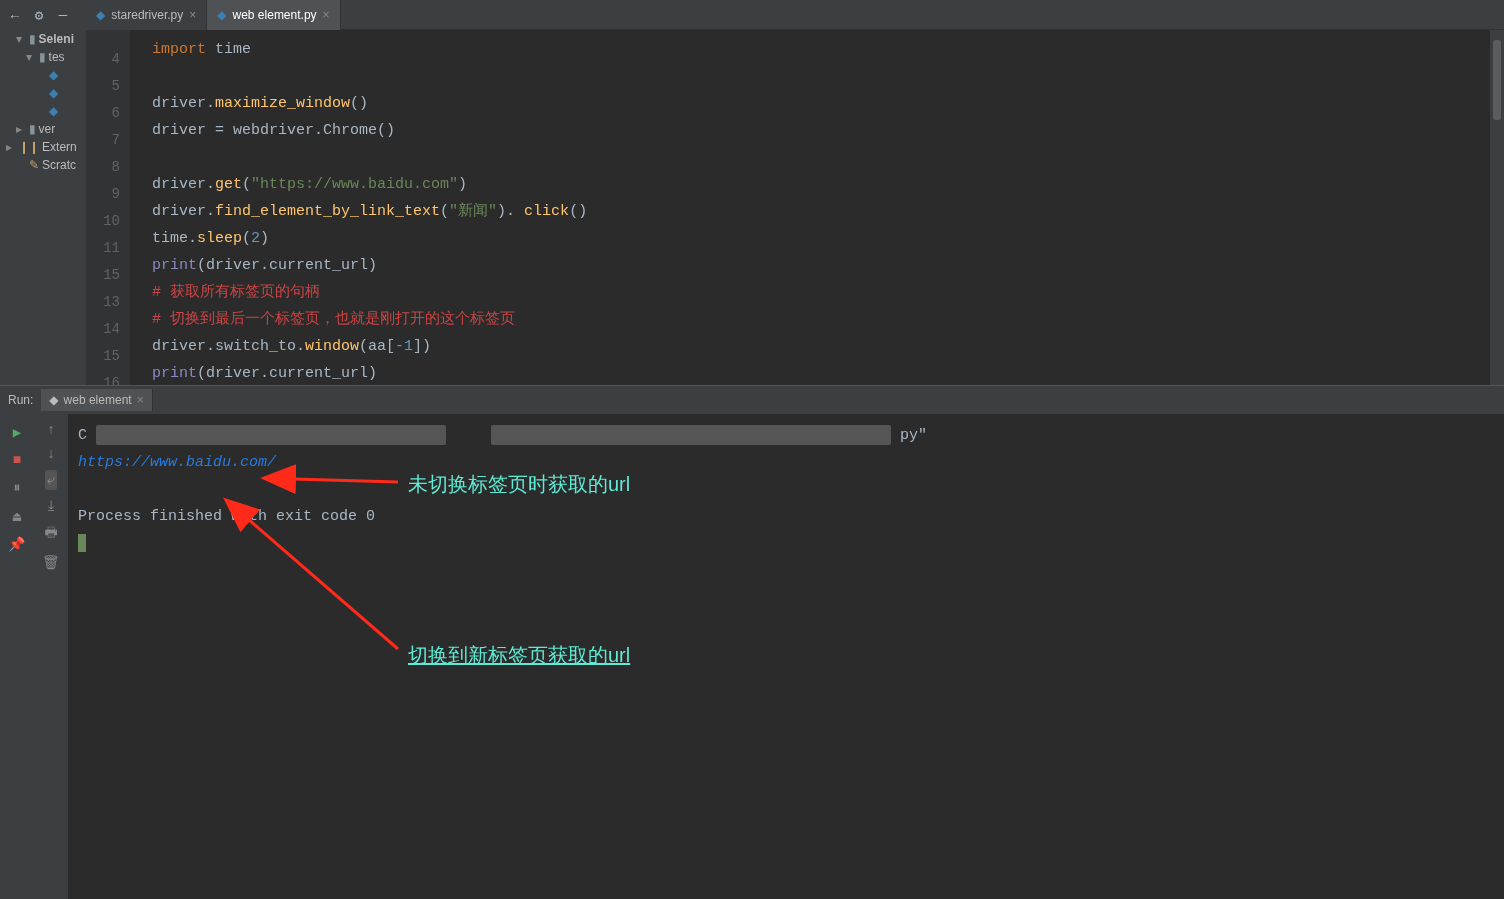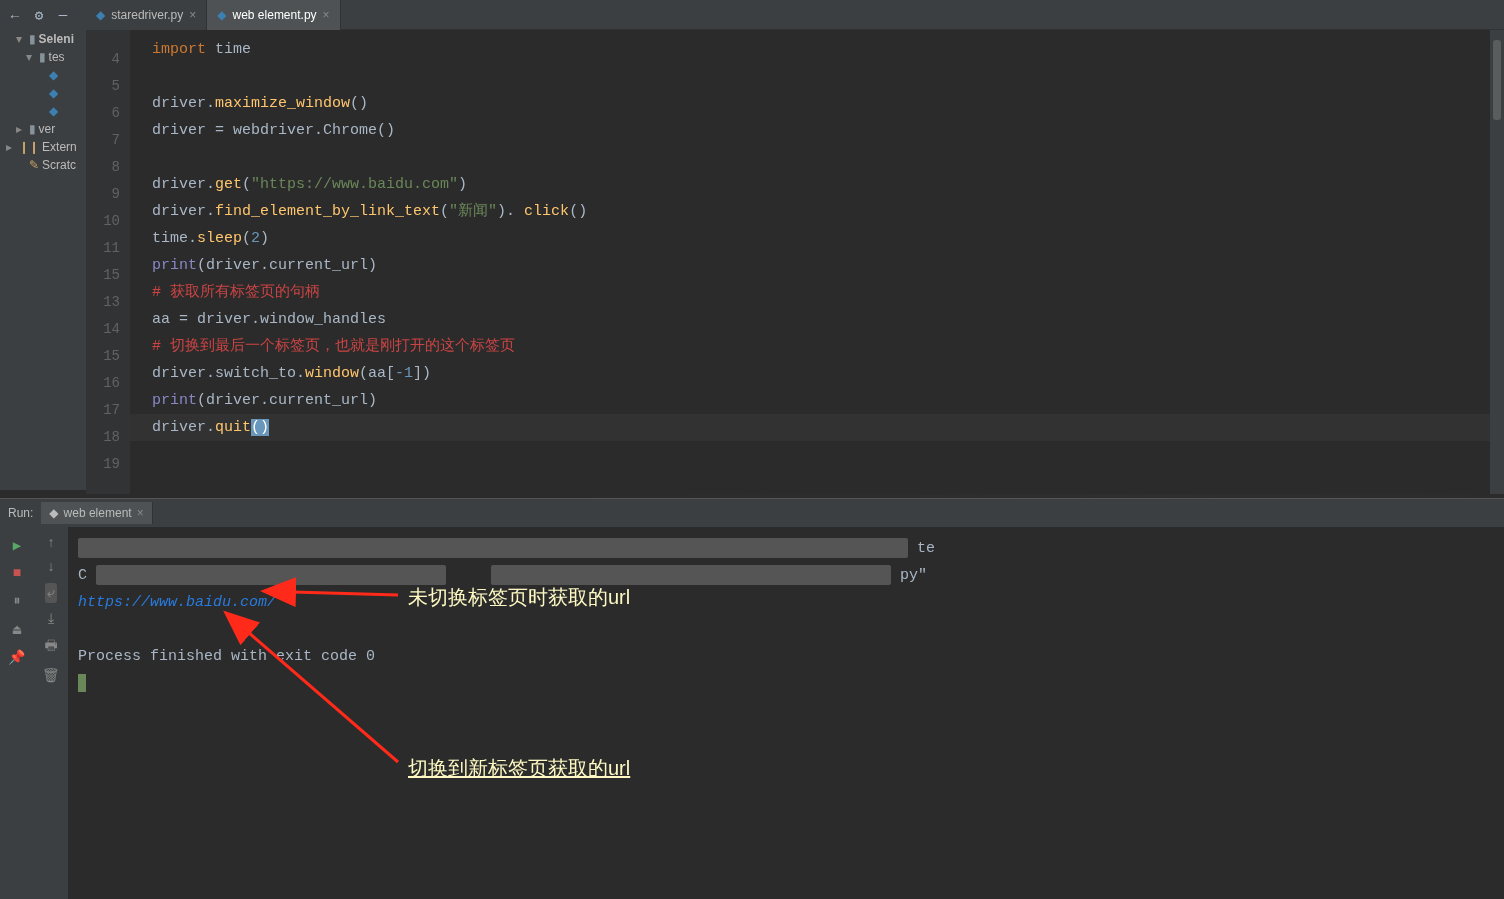--- a/index.html
+++ b/index.html
@@ -107,21 +107,21 @@
 .ident { color: #a9b7c6; }
 .caret { background: #6897bb; color:#fff; }
 .editor-scroll {
   position:absolute; right:0; top:0; bottom:0; width:14px; background:#3c3f41;
 }
 .editor-scroll .thumb { position:absolute; top:10px; width:8px; left:3px; height:80px; background:#5a5d5e; border-radius:3px; }
 
 
 .run-panel {
   position: absolute;
-  left: 0; right: 0; bottom: 0; height: 401px;
+  left: 0; right: 0; bottom: 0; height: 514px;
   background: #2b2b2b;
   border-top: 1px solid #555;
   margin-top: 17px;
 }
 .run-header {
   height: 28px;
   background: #3c3f41;
   display:flex; align-items:center;
   font-family: sans-serif;
   font-size: 12px;
@@ -162,21 +162,21 @@
   color:#a9b7c6;
   position:relative;
 }
 .console .link { color:#287bde; font-style:italic; }
 .console .censored { display:inline-block; height:20px; background:#555; border-radius:2px; vertical-align:middle; }
 .console-caret { display:inline-block; width:8px; height:18px; background:#6a8759; vertical-align:middle; }
 
 
 .annotation-text {
   position:absolute;
-  color:#fef9c3;
+  color:#5eead4;
   font-family: "Microsoft YaHei", sans-serif;
   font-size: 20px;
   font-weight: 500;
 }
 svg.arrows { position:absolute; top:0; left:0; pointer-events:none; }
 </style>
 </head>
 <body>
 
 <div class="bg-texture"></div>
@@ -266,21 +266,20 @@
       <div class="line"><span class="kw">import</span><span class="ident"> time</span></div>
       <div class="line">&nbsp;</div>
       <div class="line"><span class="ident">driver.</span><span class="fn">maximize_window</span><span class="ident">()</span></div>
       <div class="line"><span class="ident">driver = webdriver.Chrome</span><span class="ident">()</span></div>
       <div class="line">&nbsp;</div>
       <div class="line"><span class="ident">driver.</span><span class="fn">get</span><span class="ident">(</span><span class="str">"https://www.baidu.com"</span><span class="ident">)</span></div>
       <div class="line"><span class="ident">driver.</span><span class="fn">find_element_by_link_text</span><span class="ident">(</span><span class="str">"新闻"</span><span class="ident">). </span><span class="fn">click</span><span class="ident">()</span></div>
       <div class="line"><span class="ident">time.</span><span class="fn">sleep</span><span class="ident">(</span><span class="num">2</span><span class="ident">)</span></div>
       <div class="line"><span class="builtin">print</span><span class="ident">(driver.current_url)</span></div>
       <div class="line"><span style="color:#cc4444"># 获取所有标签页的句柄</span></div>
-      <div class="line"><span class="ident">aa = driver.window_handles</span></div>
       <div class="line"><span style="color:#cc4444"># 切换到最后一个标签页，也就是刚打开的这个标签页</span></div>
       <div class="line"><span class="ident">driver.switch_to.</span><span class="fn">window</span><span class="ident">(aa[</span><span class="num">-1</span><span class="ident">])</span></div>
       <div class="line"><span class="builtin">print</span><span class="ident">(driver.current_url)</span></div>
       <div class="line current"><span class="ident">driver.</span><span class="fn">quit</span><span class="caret">()</span></div>
     </div>
   <div class="editor-scroll">
     <div class="thumb"></div>
   </div>
 </div>
 
@@ -303,24 +302,20 @@
     </div>
     <div class="run-tools2">
       <span class="tbtn" style="color:#888">↑</span>
       <span class="tbtn" style="color:#888">↓</span>
       <span class="tbtn" style="color:#888;background:#555;border-radius:3px;padding:2px">⤶</span>
       <span class="tbtn" style="color:#888">⤓</span>
       <span class="tbtn" style="color:#888">🖶</span>
       <span class="tbtn" style="color:#888">🗑</span>
     </div>
     <div class="console">
-      <div>
-        <span class="censored" style="width:830px"></span>
-        <span>te</span>
-      </div>
       <div>
         <span>C</span>
         <span class="censored" style="width:350px"></span>
         &nbsp;&nbsp;&nbsp;
         <span class="censored" style="width:400px"></span>
         <span>py"</span>
       </div>
       <div><span class="link">https://www.baidu.com/</span></div>
       <div>&nbsp;</div>
       <div>Process finished with exit code 0</div>

